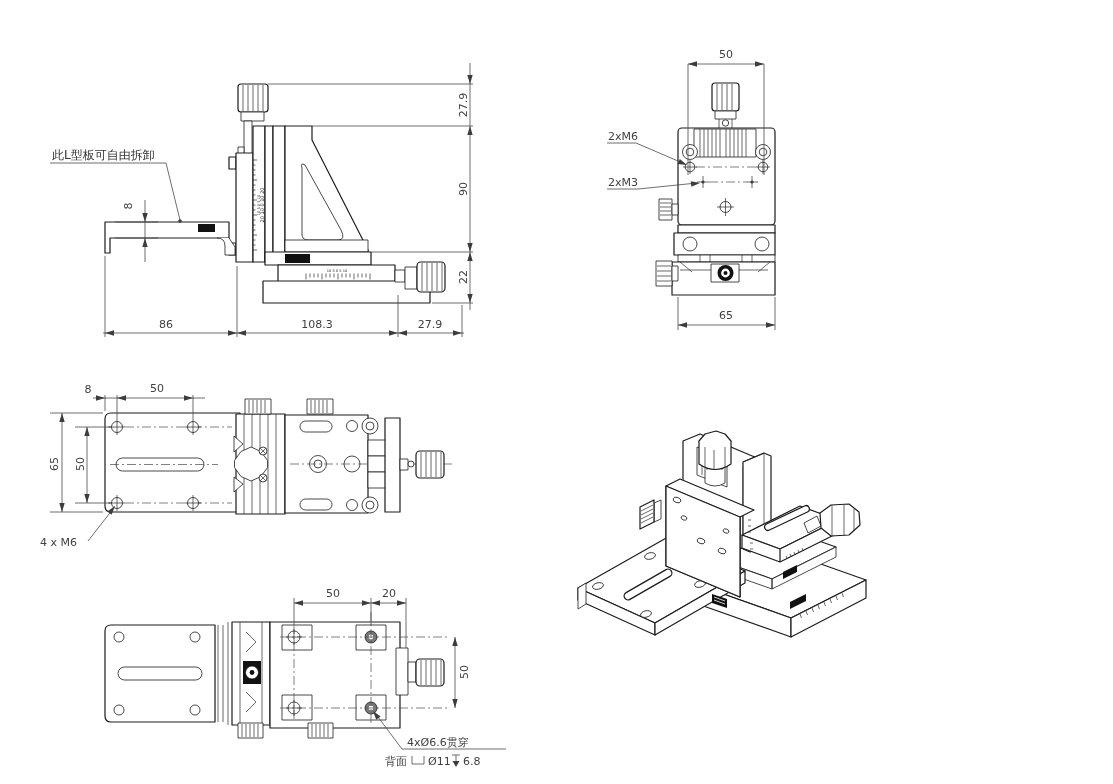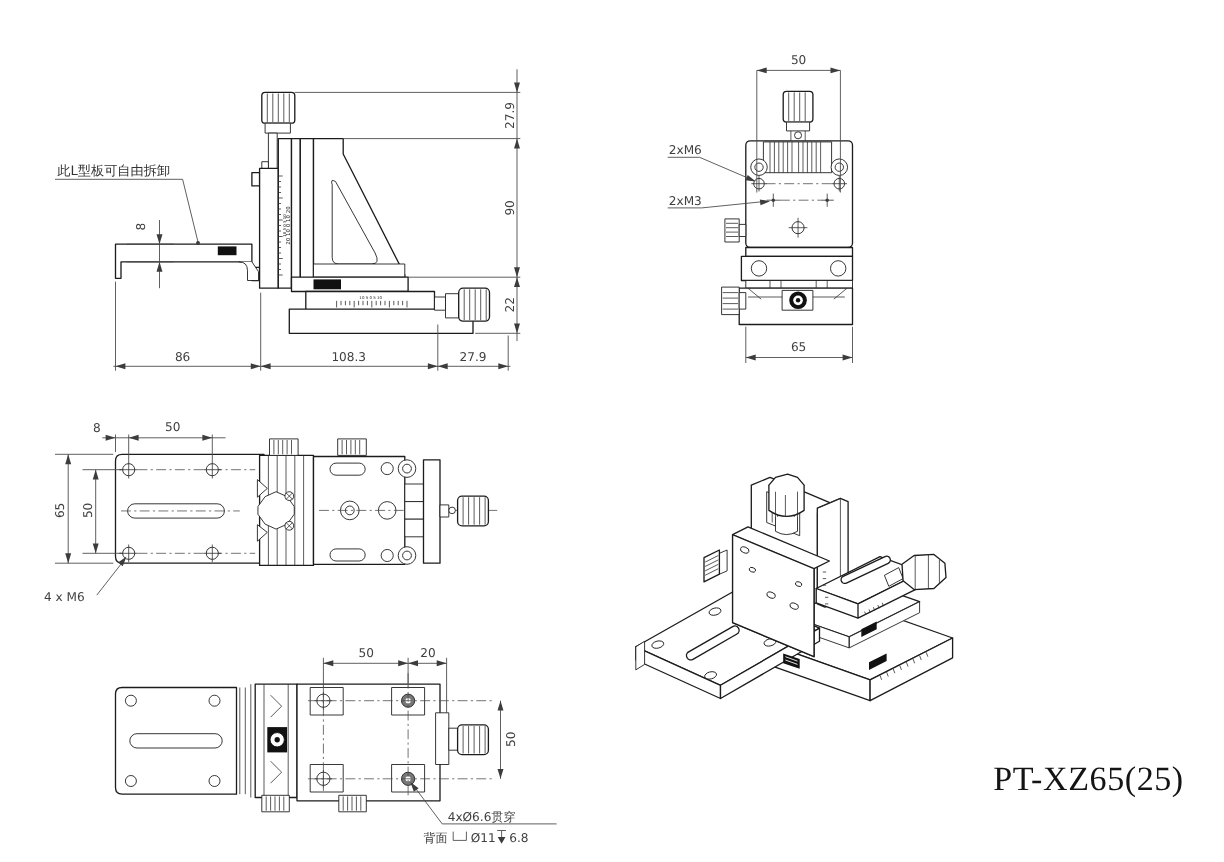--- a/index.html
+++ b/index.html
@@ -380,15 +380,14 @@
     <path class="lt" d="M800,614 l1.5,4 M806,611 l1.5,4 M812,608 l1.5,4 M818,605 l1.5,4 M824,602 l1.5,4 M830,599 l1.5,4 M836,596 l1.5,4 M842,593 l1.5,4"></path>
     <path class="lt" d="M786,556 l1.2,3 M790,554 l1.2,3 M794,552 l1.2,3 M798,550 l1.2,3 M802,548 l1.2,3"></path>
     <path class="blk" d="M790,602 L806,594 L806,601 L790,609 Z"></path>
     <path class="blk" d="M783,572 L797,565 L797,572 L783,579 Z"></path>
     <path class="blk" d="M712,594 L727,599 L727,608 L712,603 Z"></path>
     <path d="M714,597 L725,601 M714,600 L725,604" stroke="#fff" stroke-width="0.8" fill="none"></path>
     <path class="lt" d="M748,520 h3 M748,526 h3 M748,532 h3 M750,543 h3 M750,549 h3"></path>
   </g>
 </svg>
 
-<div class="title">PT-XZ65(25)</div>
 
 </div>
 
 </body></html>

